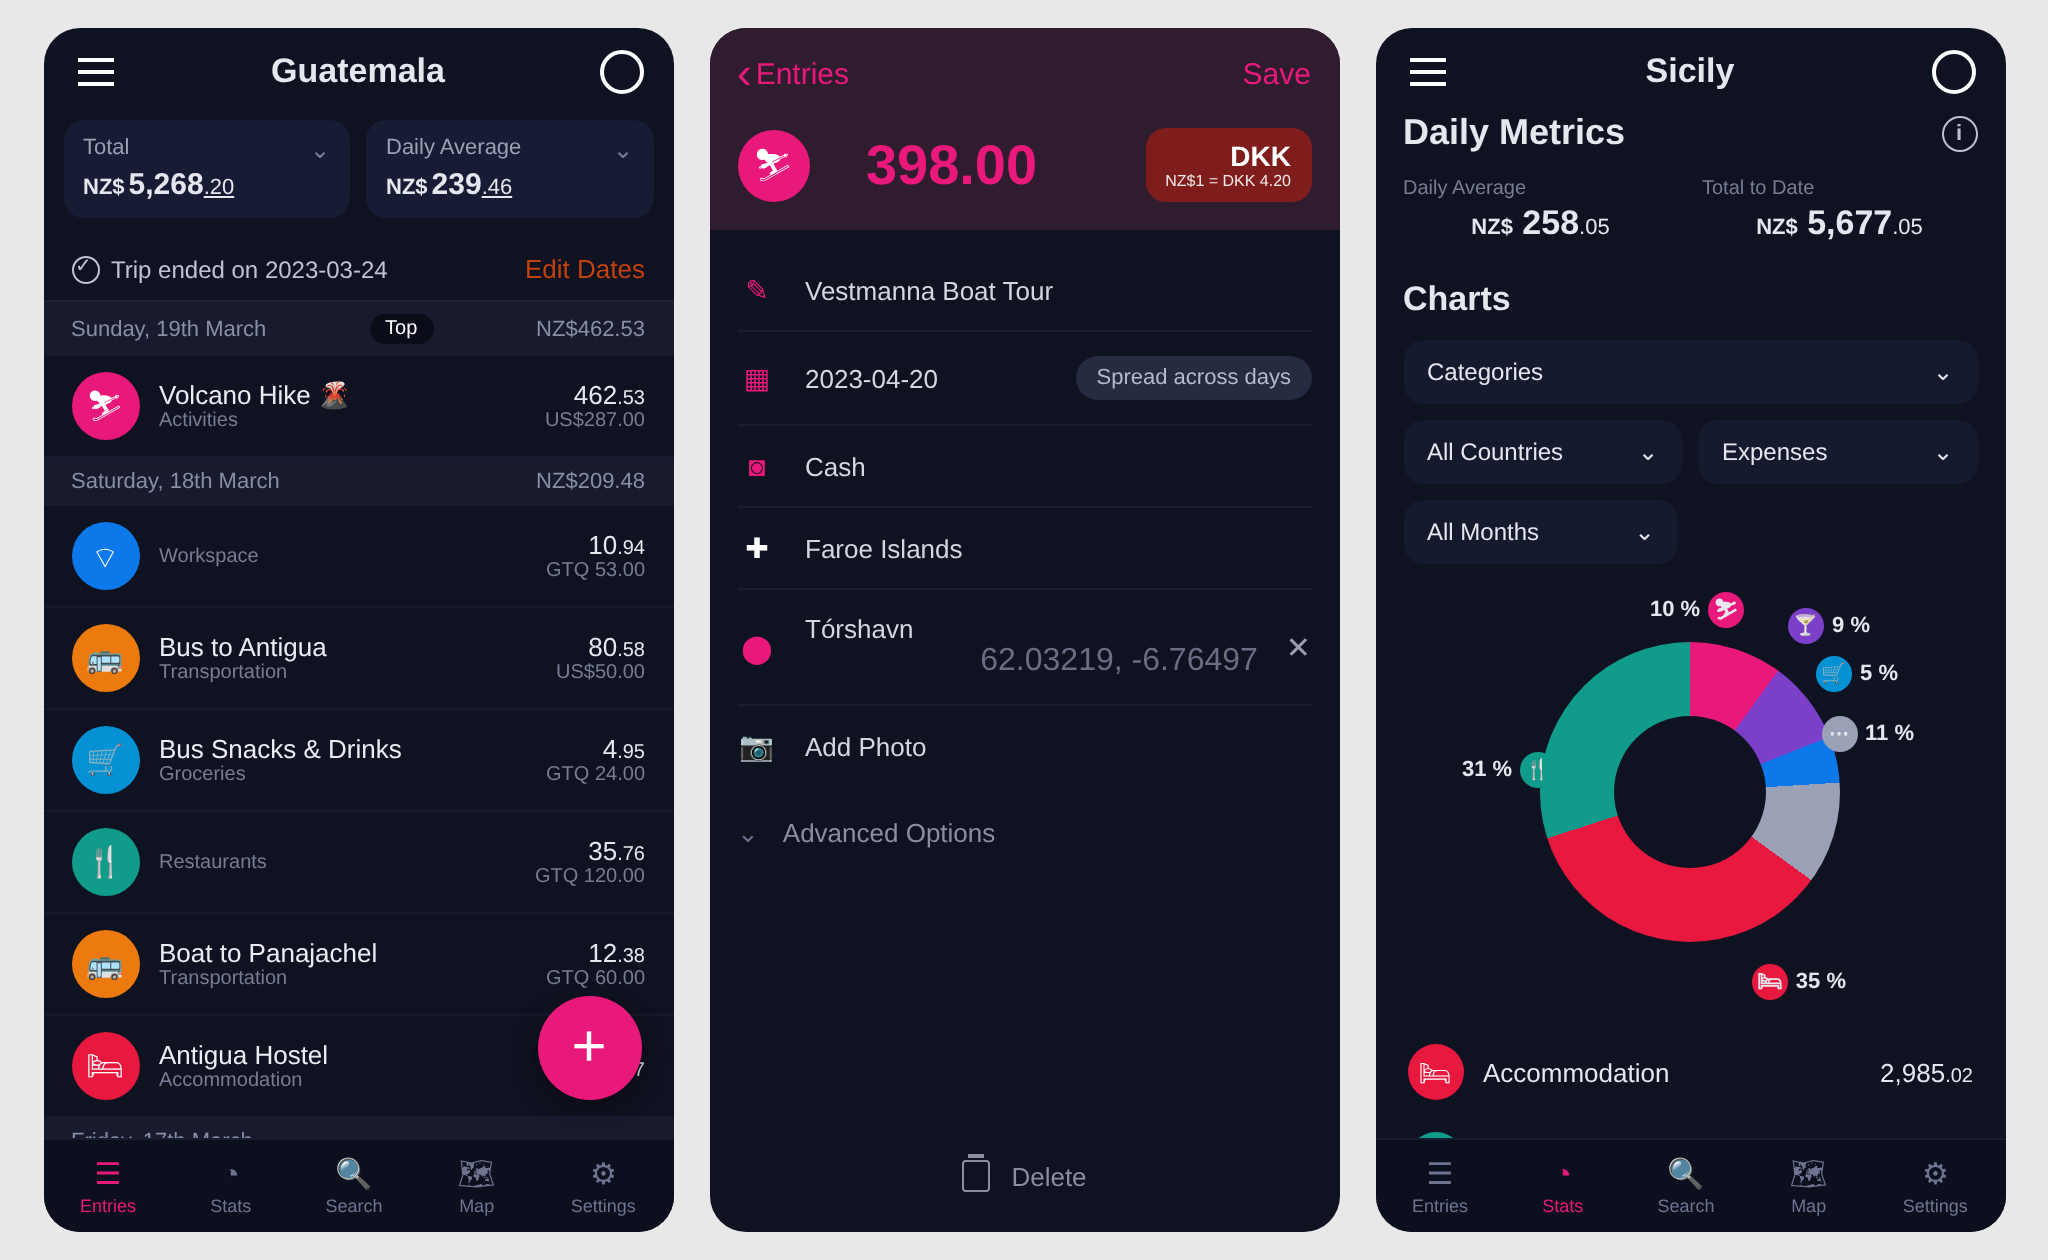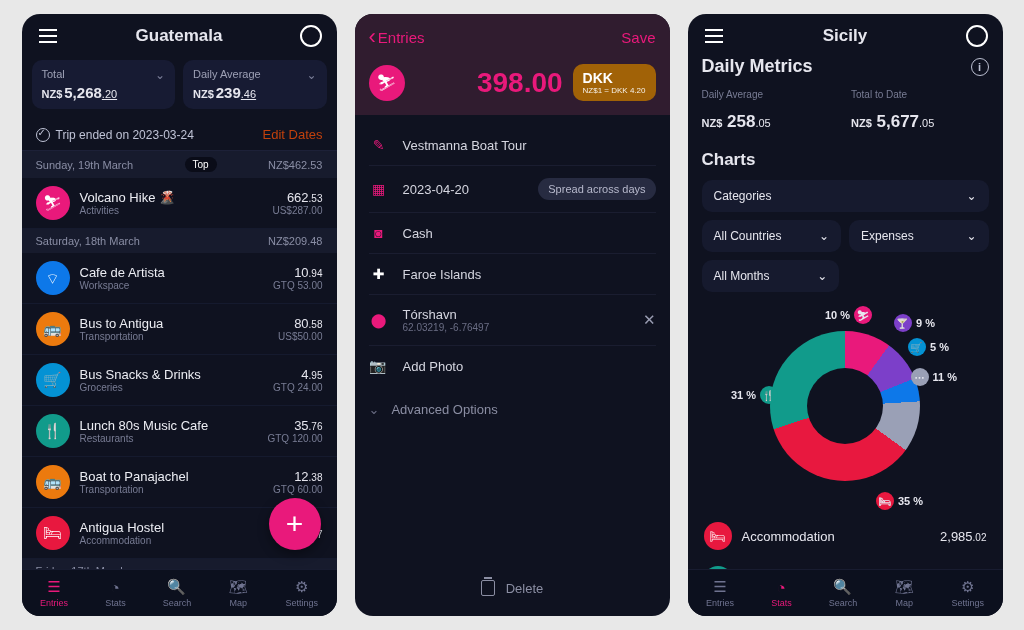--- a/index.html
+++ b/index.html
@@ -116,53 +116,53 @@
     background:#301c2f;
     padding:10px 14px 14px;
   }
   .s2-top{display:flex;align-items:center;justify-content:space-between;margin-bottom:14px;}
   .back{color:#e9197b;font-size:15px;display:flex;align-items:center;}
   .back::before{content:"‹";font-size:22px;margin-right:2px;}
   .save{color:#e9197b;font-size:15px;}
   .s2-amount{display:flex;align-items:center;justify-content:space-between;gap:10px;}
   .s2-caticon{width:36px;height:36px;border-radius:50%;background:#e9197b;display:flex;align-items:center;justify-content:center;color:#fff;font-size:16px;}
   .s2-amt{color:#e9197b;font-size:28px;font-weight:700;flex:1;text-align:right;}
-  .curbox{background:#a16207;color:#fff;padding:6px 10px;border-radius:10px;text-align:left;}
+  .curbox{background:#7f1d1d;color:#fff;padding:6px 10px;border-radius:10px;text-align:right;margin-left:44px;}
   .curbox .ccy{font-size:14px;font-weight:700;}
   .curbox .rate{font-size:8px;opacity:.9;}
   .s2-body{padding:10px 14px;}
   .formrow{display:flex;align-items:center;gap:14px;padding:12px 0;border-bottom:1px solid #1a1d30;}
   .formrow .ficon{width:20px;text-align:center;color:#e9197b;font-size:14px;}
   .formrow .ftext{flex:1;font-size:13px;color:#d5d6e0;}
-  .formrow .fsub{font-size:10px;color:#6a6d84;}
+  .formrow .fsub{font-size:16px;color:#6a6d84;text-align:right;}
   .formrow .pill{background:#272b41;color:#b7b9cc;font-size:11px;padding:5px 10px;border-radius:14px;}
   .formrow .clearx{color:#9a9db2;font-size:15px;}
   .advanced{display:flex;align-items:center;gap:12px;padding:16px 0;color:#8b8ea3;font-size:13px;}
   .advanced .chev2{color:#6a6d84;}
   .s2-delete{position:absolute;bottom:20px;left:0;right:0;text-align:left;color:#8b8ea3;font-size:13px;display:flex;align-items:center;justify-content:center;gap:11px;}
   .trashic{width:14px;height:16px;border:1.3px solid #8b8ea3;border-radius:2px;position:relative;}
   .trashic::before{content:"";position:absolute;top:-4px;left:2px;right:2px;height:2px;background:#8b8ea3;}
   
   .s3-sub{font-size:18px;font-weight:700;padding:2px 14px 8px;display:flex;justify-content:space-between;align-items:center;}
   .iicn{width:18px;height:18px;border:1.5px solid #bcc0d2;border-radius:50%;display:flex;align-items:center;justify-content:center;font-size:11px;color:#bcc0d2;}
   .s3-metrics{display:flex;gap:8px;padding:0 12px 10px;}
   .s3-metric{flex:1;background:transparent;padding:4px 2px;}
   .s3-metric .mlbl{font-size:10px;color:#787c94;}
-  .s3-metric .mval{font-weight:700;font-size:17px;margin-top:12px;text-align:left;}
+  .s3-metric .mval{font-weight:700;font-size:17px;margin-top:2px;text-align:center;}
   .s3-metric .mval .dec{font-size:11px;font-weight:500;}
   .s3-metric .mval .cur{font-size:11px;}
   .chartsection{padding:4px 14px;}
   .chartstitle{font-size:17px;font-weight:700;margin-bottom:10px;}
   .dropdown{background:#161a2e;border-radius:10px;padding:9px 12px;display:flex;justify-content:space-between;align-items:center;font-size:12px;margin-bottom:8px;}
   .droprow{display:flex;gap:8px;}
   .droprow .dropdown{flex:1;margin-bottom:0;}
   .droprow + .singledrop{margin-top:8px;}
   .singledrop{display:flex;}
   .singledrop .dropdown{width:48%;margin-bottom:0;}
-  .donutwrap{position:relative;width:200px;height:200px;margin:14px auto 8px;}
+  .donutwrap{position:relative;width:200px;height:200px;margin:14px auto 18px;}
   .donut{width:150px;height:150px;border-radius:50%;position:absolute;left:25px;top:25px;
     background: conic-gradient(
       #e9197b 0deg 36deg,
       #7c3fc9 36deg 68.4deg,
       #0d78e9 68.4deg 86.4deg,
       #9aa0b6 86.4deg 126deg,
       #e8183f 126deg 252deg,
       #119b8b 252deg 360deg
     );
   }
@@ -219,35 +219,34 @@
       <span>NZ$462.53</span>
     </div>
 
     <div class="entryrow">
       <div class="icon bg-pink">⛷</div>
       <div class="texts">
         <div class="name">Volcano Hike 🌋</div>
         <div class="cat">Activities</div>
       </div>
       <div class="amounts">
-        <div class="main"><span>662</span><span class="dec">.53</span></div>
+        <div class="main"><span>462</span><span class="dec">.53</span></div>
         <div class="sub">US$287.00</div>
       </div>
     </div>
 
     <div class="dayheader">
       <span>Saturday, 18th March</span>
         <span></span>
         <span>NZ$209.48</span>
     </div>
 
     <div class="entryrow">
       <div class="icon bg-blue">⌔</div>
       <div class="texts">
-          <div class="name">Cafe de Artista</div>
           <div class="cat">Workspace</div>
         </div>
       <div class="amounts">
           <div class="main"><span>10</span><span class="dec">.94</span></div>
           <div class="sub">GTQ 53.00</div>
         </div>
     </div>
 
     <div class="entryrow">
       <div class="icon bg-orange">🚌</div>
@@ -269,21 +268,20 @@
         </div>
       <div class="amounts">
           <div class="main"><span>4</span><span class="dec">.95</span></div>
           <div class="sub">GTQ 24.00</div>
         </div>
     </div>
 
     <div class="entryrow">
       <div class="icon bg-mealgreen">🍴</div>
       <div class="texts">
-          <div class="name">Lunch 80s Music Cafe</div>
           <div class="cat">Restaurants</div>
         </div>
       <div class="amounts">
           <div class="main"><span>35</span><span class="dec">.76</span></div>
           <div class="sub">GTQ 120.00</div>
         </div>
     </div>
 
     <div class="entryrow">
       <div class="icon bg-orange">🚌</div>

